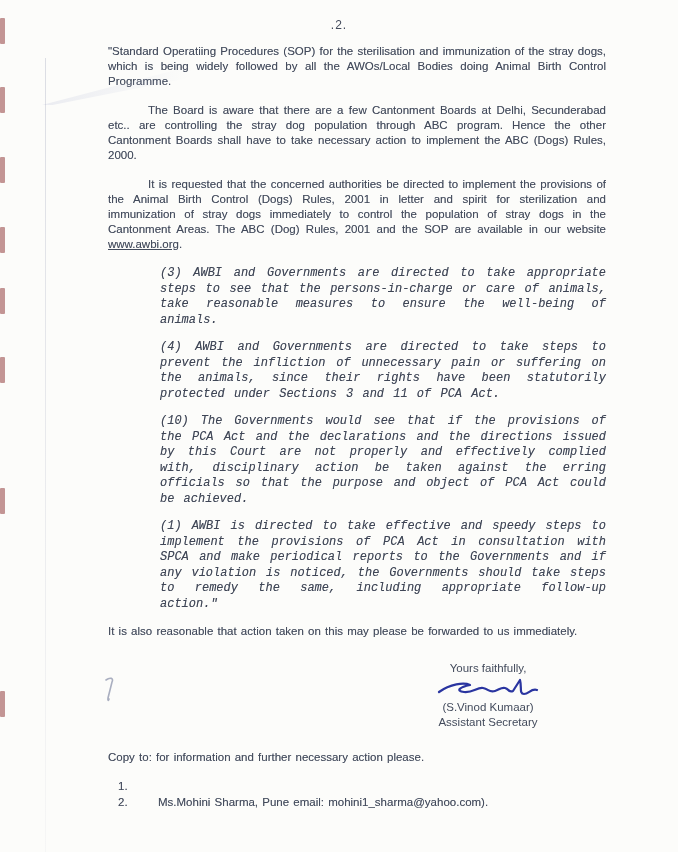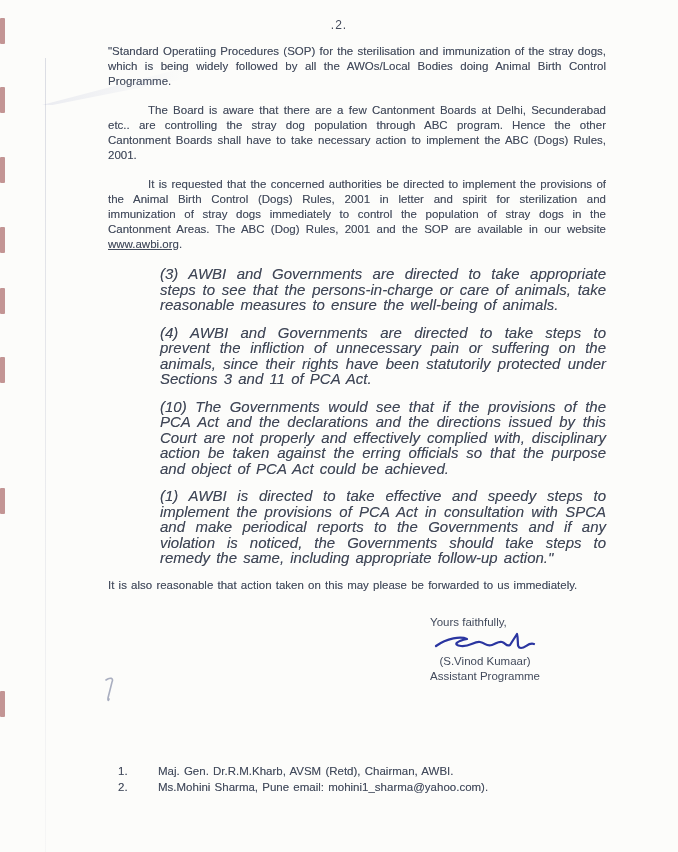--- a/index.html
+++ b/index.html
@@ -28,30 +28,30 @@
   
   .page-number{padding-top:18px;text-align:center;font-size:12px;letter-spacing:1px;}
   .content{margin:12px 72px 0 108px;}
   .para{
     margin:0 0 14px;font-size:11.5px;line-height:15px;text-align:justify;
     word-spacing:1px;text-shadow:0 0 .4px rgba(62,72,94,.45);
   }
   .indent{text-indent:40px;}
   .indent-lg{text-indent:90px;}
   .quote{
-    margin:0 0 12px 52px;font-size:15px;line-height:15.5px;text-align:justify;
-    font-family:Liberation Sans, sans-serif;font-style:italic;word-spacing:2px;
+    margin:0 0 12px 52px;font-size:12px;line-height:15.5px;text-align:justify;
+    font-family:Liberation Mono, monospace;font-style:italic;word-spacing:2px;
     color:#3f4656;text-shadow:0 0 .4px rgba(60,68,88,.45);
   }
   .doclink{color:#434b5c;text-decoration:underline;}
   .sign-block{
     margin:8px 66px 0 0;float:right;text-align:center;
     font-size:11.5px;line-height:15px;
   }
-  .sign-block .vale{text-align:left;}
+  .sign-block .vale{text-align:center;}
   .signature-svg{display:block;margin:-2px auto -4px;}
   .pen-mark{position:absolute;left:100px;top:676px;}
   .copy-block{
     position:absolute;left:108px;top:750px;right:60px;
     font-size:11.5px;line-height:15px;word-spacing:1px;
     text-shadow:0 0 .4px rgba(62,72,94,.45);
   }
   .copy-items{margin-top:14px;}
   .copy-row{display:flex;margin:0 0 1px 10px;}
   .copy-row .num{width:40px;flex:0 0 40px;}
@@ -69,49 +69,49 @@
   <div class="edge-mark" style="top:227px"></div>
   <div class="edge-mark" style="top:288px"></div>
   <div class="edge-mark" style="top:357px"></div>
   <div class="edge-mark" style="top:488px"></div>
   <div class="edge-mark" style="top:691px"></div>
 
   <div class="page-number">.2.</div>
 
   <div class="content">
     <p class="para">"Standard Operatiing Procedures (SOP) for the sterilisation and immunization of the stray dogs, which is being widely followed by all the AWOs/Local Bodies doing Animal Birth Control Programme.</p>
-    <p class="para indent">The Board is aware that there are a few Cantonment Boards at Delhi, Secunderabad etc.. are controlling the stray dog population through ABC program. Hence the other Cantonment Boards shall have to take necessary action to implement the ABC (Dogs) Rules, 2001.</p>
+    <p class="para indent">The Board is aware that there are a few Cantonment Boards at Delhi, Secunderabad etc.. are controlling the stray dog population through ABC program. Hence the other Cantonment Boards shall have to take necessary action to implement the ABC (Dogs) Rules, 2000.</p>
     <p class="para indent"><span>It is requested that the concerned authorities be directed to implement the provisions of the Animal Birth Control (Dogs) Rules, 2001 in letter and spirit for sterilization and immunization of stray dogs immediately to control the population of stray dogs in the Cantonment Areas. The ABC (Dog) Rules, 2001 and the SOP are available in our website </span><span class="doclink">www.awbi.org</span><span>.</span></p>
 
     <p class="quote">(3) AWBI and Governments are directed to take appropriate steps to see that the persons-in-charge or care of animals, take reasonable measures to ensure the well-being of animals.</p>
     <p class="quote">(4) AWBI and Governments are directed to take steps to prevent the infliction of unnecessary pain or suffering on the animals, since their rights have been statutorily protected under Sections 3 and 11 of PCA Act.</p>
     <p class="quote">(10) The Governments would see that if the provisions of the PCA Act and the declarations and the directions issued by this Court are not properly and effectively complied with, disciplinary action be taken against the erring officials so that the purpose and object of PCA Act could be achieved.</p>
     <p class="quote">(1) AWBI is directed to take effective and speedy steps to implement the provisions of PCA Act in consultation with SPCA and make periodical reports to the Governments and if any violation is noticed, the Governments should take steps to remedy the same, including appropriate follow-up action."</p>
 
     <p class="para">It is also reasonable that action taken on this may please be forwarded to us immediately.</p>
 
     <div class="sign-block">
       <div class="vale">Yours faithfully,</div>
       <svg class="signature-svg" width="104" height="30" viewBox="0 0 104 30">
         <path d="M3 18 C 14 10 28 8 34 11 C 24 13 19 17 28 18 C 37 19 41 13 47 14 C 53 15 53 19 59 17 C 63 16 65 13 69 14 C 73 15 73 19 77 17 L 84 6 C 86 13 83 20 88 20 C 93 20 95 14 101 16" fill="none" stroke="#2a35a0" stroke-width="2.2" stroke-linecap="round" stroke-linejoin="round"></path>
       </svg>
       <div>(S.Vinod Kumaar)</div>
-      <div>Assistant Programme</div>
+      <div>Assistant Secretary</div>
     </div>
   </div>
 
   <svg class="pen-mark" width="20" height="30" viewBox="0 0 20 30">
     <path d="M6 4 C 10 1 14 2 12 6 L 8 22 C 7.5 25 8.5 25 9 23" fill="none" stroke="#9aa0b5" stroke-width="1.6" stroke-linecap="round" opacity="0.85"></path>
   </svg>
 
   <div class="copy-block">
+    <div>Copy to: for information and further necessary action please.</div>
     <div class="copy-items">
       <div class="copy-row">
         <span class="num">1.</span>
-        <span>Maj. Gen. Dr.R.M.Kharb, AVSM (Retd), Chairman, AWBI.</span>
       </div>
       <div class="copy-row">
         <span class="num">2.</span>
         <span>Ms.Mohini Sharma, Pune email: mohini1_sharma@yahoo.com).</span>
       </div>
     </div>
   </div>
 
 </div>
 

